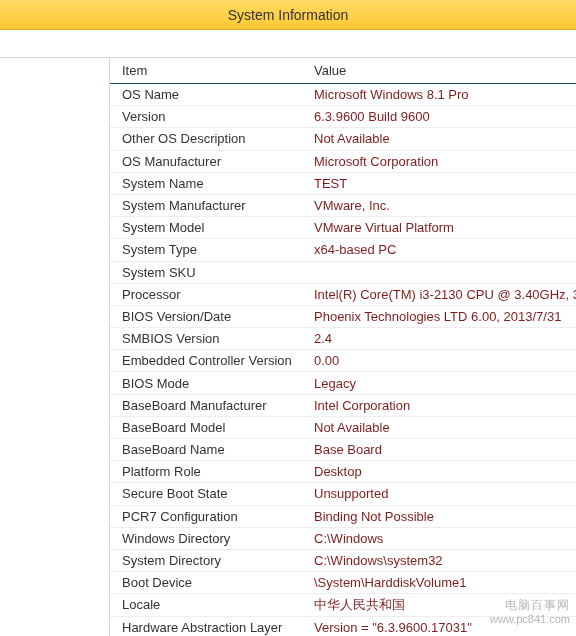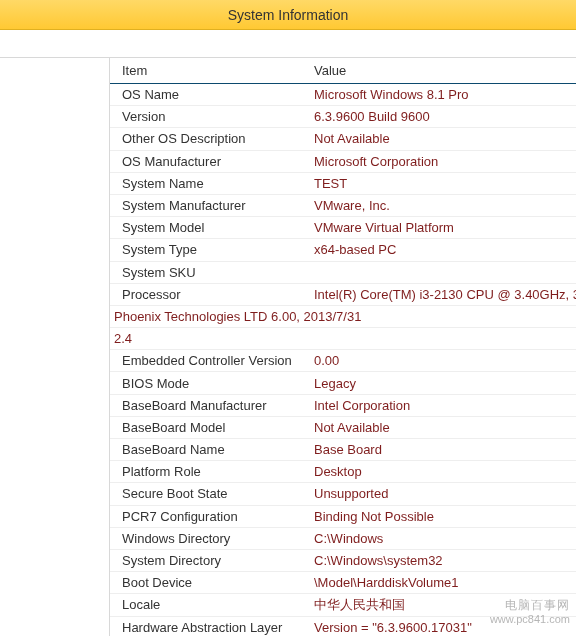--- a/index.html
+++ b/index.html
@@ -150,23 +150,25 @@
           </div>
           <div class="grid-row">
             <div class="col-item">System SKU</div>
             <div class="col-value"></div>
           </div>
           <div class="grid-row">
             <div class="col-item">Processor</div>
             <div class="col-value">Intel(R) Core(TM) i3-2130 CPU @ 3.40GHz, 3</div>
           </div>
           <div class="grid-row">
+            <div class="col-item">BIOS Version/Date</div>
             <div class="col-value">Phoenix Technologies LTD 6.00, 2013/7/31</div>
           </div>
           <div class="grid-row">
+            <div class="col-item">SMBIOS Version</div>
             <div class="col-value">2.4</div>
           </div>
           <div class="grid-row">
             <div class="col-item">Embedded Controller Version</div>
             <div class="col-value">0.00</div>
           </div>
           <div class="grid-row">
             <div class="col-item">BIOS Mode</div>
             <div class="col-value">Legacy</div>
           </div>
@@ -197,21 +199,21 @@
           <div class="grid-row">
             <div class="col-item">Windows Directory</div>
             <div class="col-value">C:\Windows</div>
           </div>
           <div class="grid-row">
             <div class="col-item">System Directory</div>
             <div class="col-value">C:\Windows\system32</div>
           </div>
           <div class="grid-row">
             <div class="col-item">Boot Device</div>
-            <div class="col-value">\Model\HarddiskVolume1</div>
+            <div class="col-value">\System\HarddiskVolume1</div>
           </div>
           <div class="grid-row">
             <div class="col-item">Locale</div>
             <div class="col-value">中华人民共和国</div>
           </div>
           <div class="grid-row">
             <div class="col-item">Hardware Abstraction Layer</div>
             <div class="col-value">Version = "6.3.9600.17031"</div>
           </div>
         </div>

